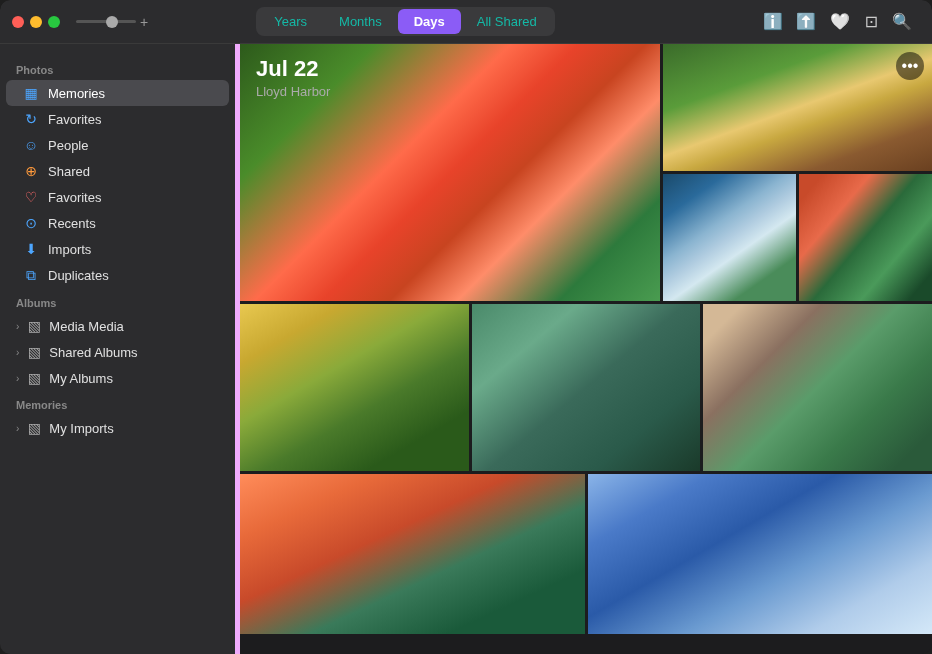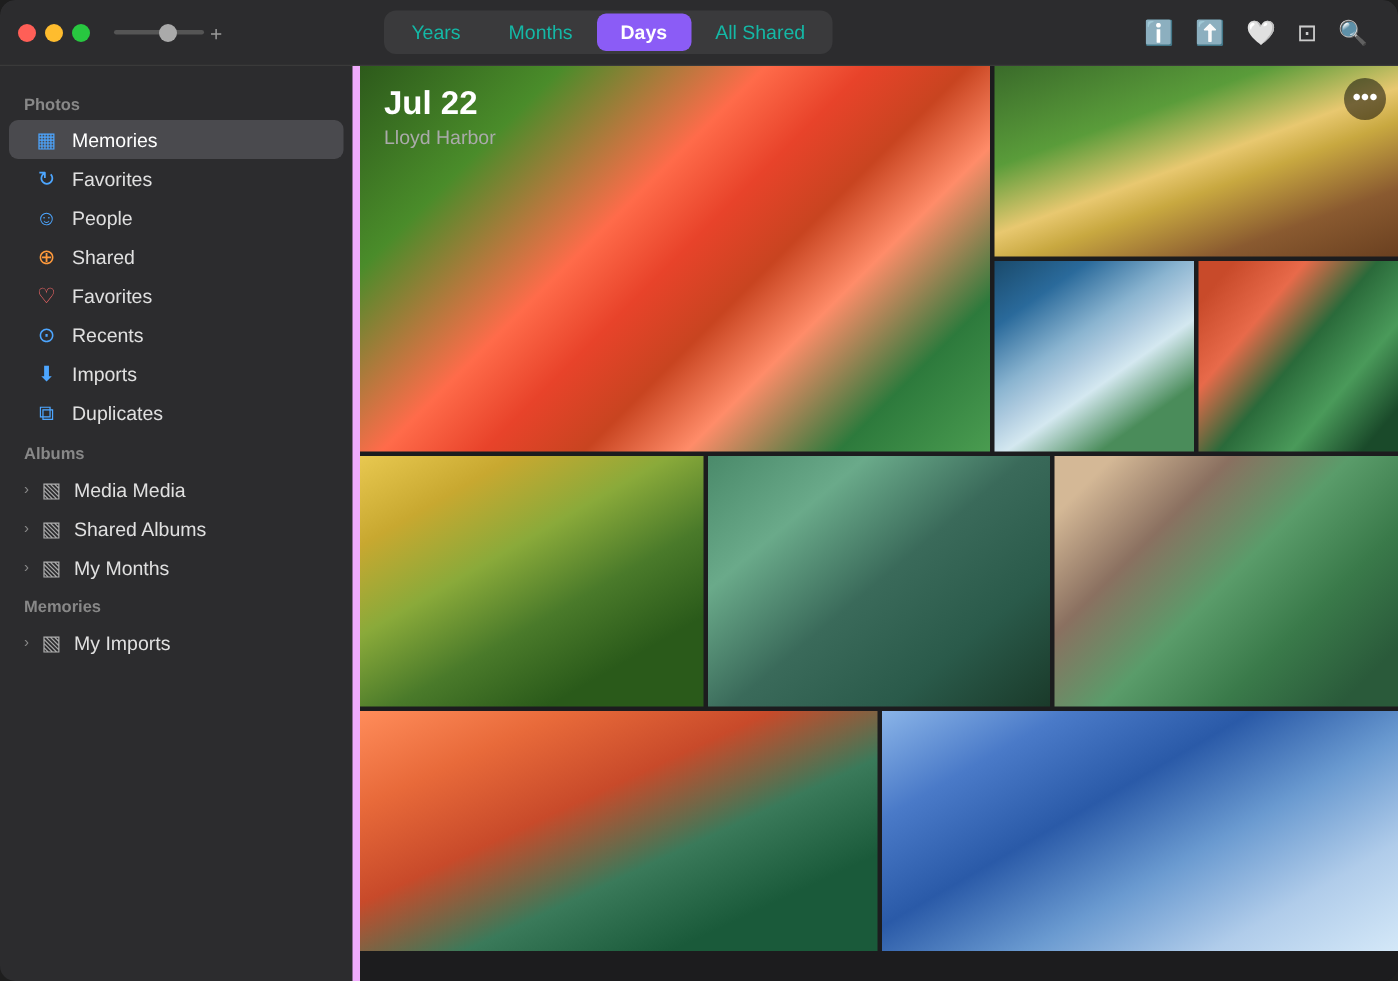--- a/index.html
+++ b/index.html
@@ -388,21 +388,21 @@
       <span>Media Media</span>
     </div>
     <div class="sidebar-expandable">
       <span class="chevron">›</span>
       <span class="sidebar-item-icon gray">▧</span>
       <span>Shared Albums</span>
     </div>
     <div class="sidebar-expandable">
       <span class="chevron">›</span>
       <span class="sidebar-item-icon gray">▧</span>
-      <span>My Months</span>
+      <span>My Albums</span>
     </div>
 
     <div class="sidebar-section-header">Memories</div>
 
     <div class="sidebar-expandable">
       <span class="chevron">›</span>
       <span class="sidebar-item-icon gray">▧</span>
       <span>My Imports</span>
     </div>
   </div>

